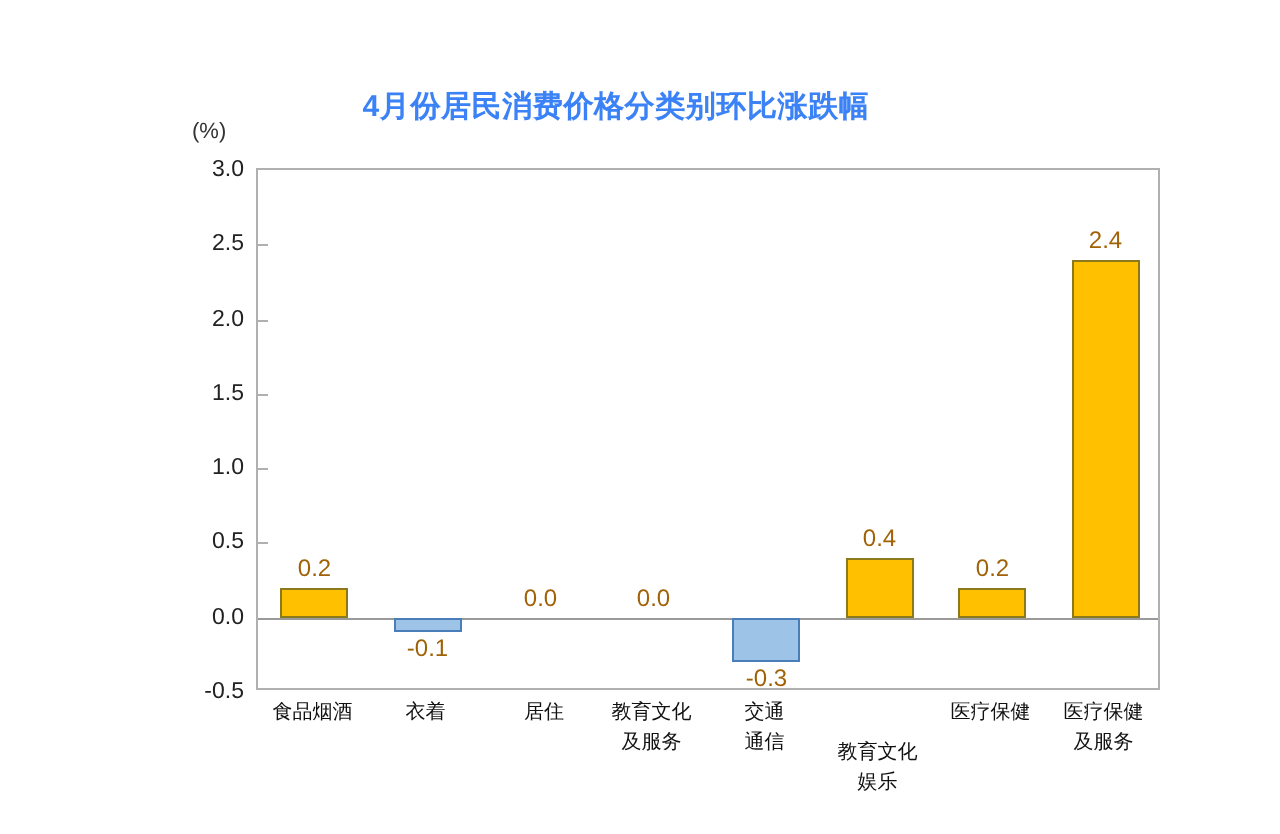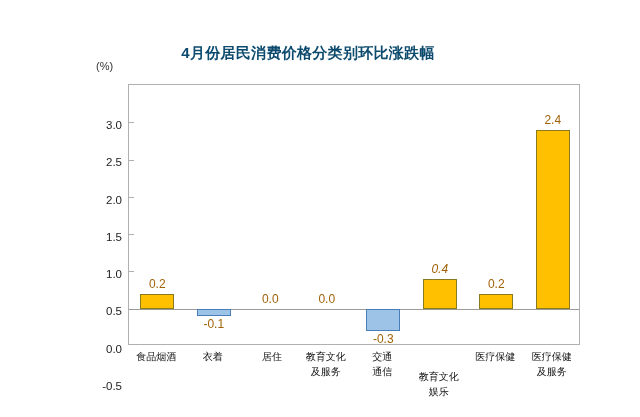--- a/index.html
+++ b/index.html
@@ -26,21 +26,21 @@
 
   
   #chart-title {
     position: absolute;
     left: 0;
     top: 44px;
     width: 616px;
     text-align: center;
     font-size: 15px;
     font-weight: bold;
-    color: #0c4a6e;
+    color: #3b82f6;
     letter-spacing: 0.3px;
   }
 
   
   #unit-label {
     position: absolute;
     left: 96px;
     top: 60px;
     font-size: 11px;
     color: #333333;
@@ -60,21 +60,20 @@
   }
 
   .tick-label {
     position: absolute;
     right: 100%;
     margin-right: 7px;
     transform: translateY(-50%);
     font-size: 11.5px;
     color: #222222;
     white-space: nowrap;
-    margin-top: 40px;
   }
 
   .tick-mark {
     position: absolute;
     left: 0;
     width: 5px;
     height: 0;
     border-top: 1px solid #b0b0b0;
   }
 
@@ -147,21 +146,21 @@
     <div id="bars">
         <div class="bar" style="left: 11.25px; top: 208.8px; width: 34px; height: 14.9143px;"></div>
         <div class="value-label" style="left: 28.25px; top: 191.8px;">0.2</div>
         <div class="bar neg" style="left: 67.75px; top: 223.714px; width: 34px; height: 7.45714px;"></div>
         <div class="value-label" style="left: 84.75px; top: 232.171px;">-0.1</div>
         <div class="value-label" style="left: 141.25px; top: 206.714px;">0.0</div>
         <div class="value-label" style="left: 197.75px; top: 206.714px;">0.0</div>
         <div class="bar neg" style="left: 237.25px; top: 223.714px; width: 34px; height: 22.3714px;"></div>
         <div class="value-label" style="left: 254.25px; top: 247.086px;">-0.3</div>
         <div class="bar" style="left: 293.75px; top: 193.886px; width: 34px; height: 29.8286px;"></div>
-        <div class="value-label" style="left: 310.75px; top: 176.886px; font-style: italic;">0.4</div>
+        <div class="value-label" style="left: 310.75px; top: 176.886px;">0.4</div>
         <div class="bar" style="left: 350.25px; top: 208.8px; width: 34px; height: 14.9143px;"></div>
         <div class="value-label" style="left: 367.25px; top: 191.8px;">0.2</div>
         <div class="bar" style="left: 406.75px; top: 44.7429px; width: 34px; height: 178.971px;"></div>
         <div class="value-label" style="left: 423.75px; top: 27.7429px;">2.4</div>
       </div>
   </div>
 
   <div id="cat-labels">
       <div class="cat-label" style="left: 156.25px;">
         <div>食品烟酒</div>

